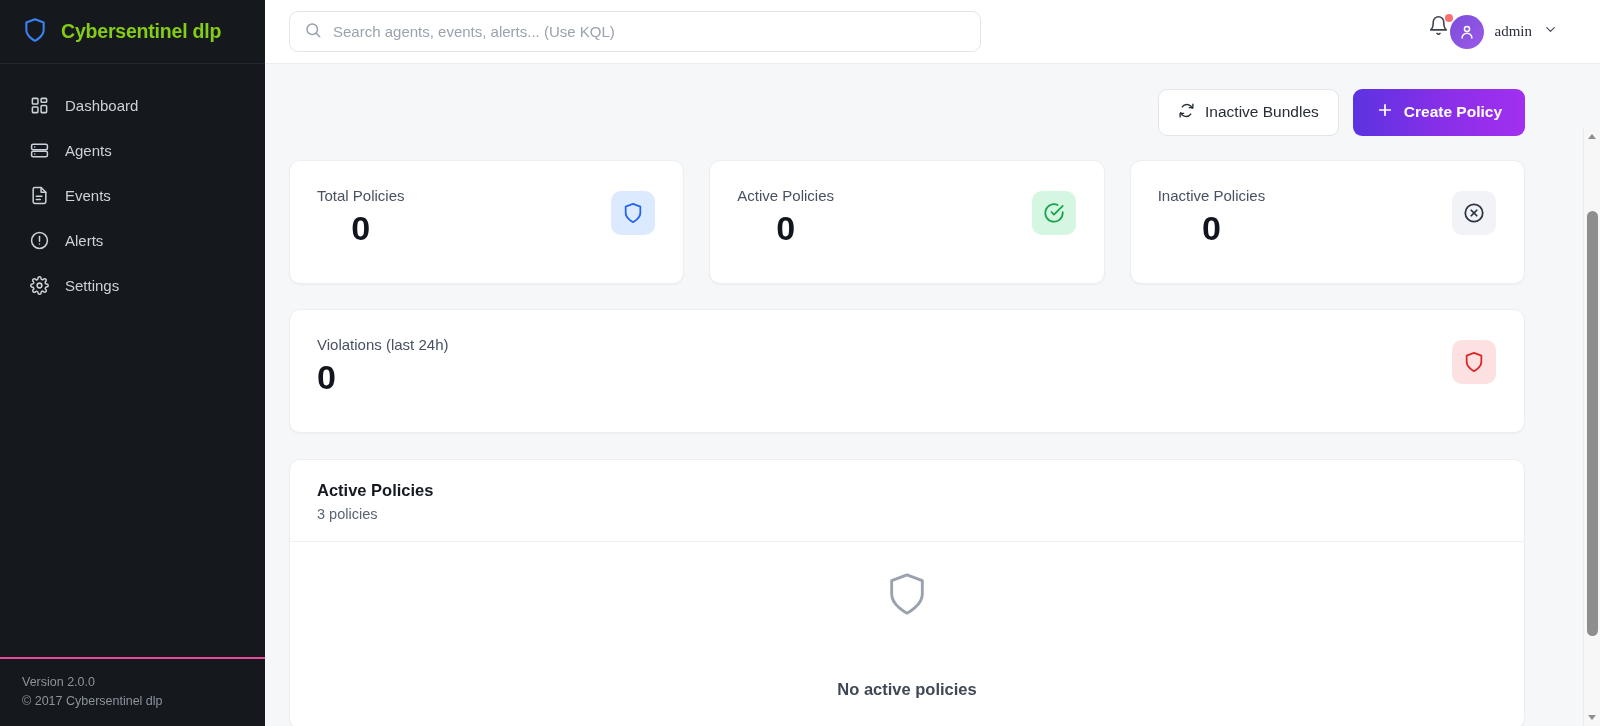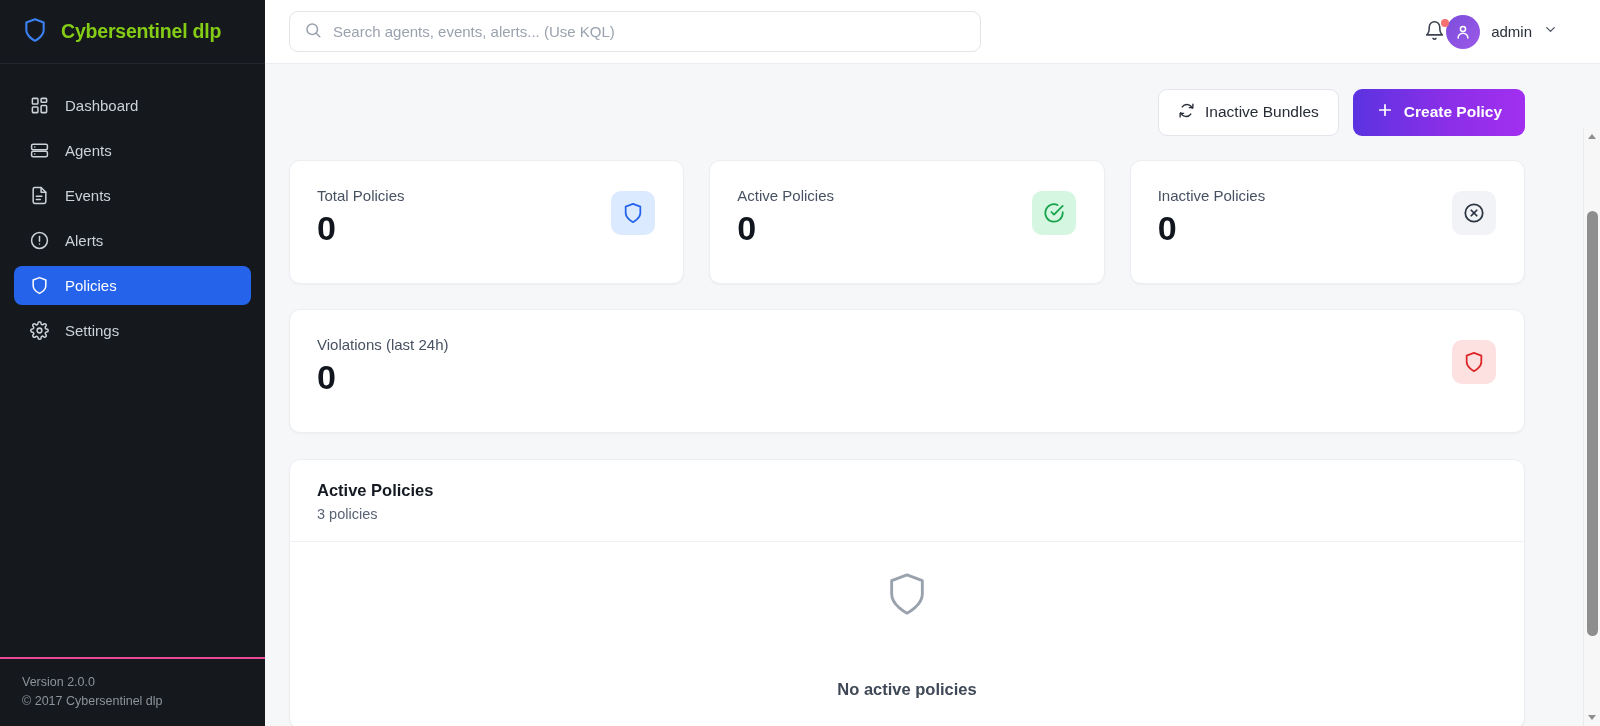--- a/index.html
+++ b/index.html
@@ -134,22 +134,22 @@
     font-family: "Liberation Sans", "DejaVu Sans", sans-serif;
     color: #1f2430;
     width: 100%;
     background: transparent;
   }
   .search-box input::placeholder { color: #9aa2ae; }
 
   .topbar-right {
     margin-left: auto;
     display: flex;
-    align-items: center;
     padding-right: 18px;
+    font-family: Liberation Serif, serif;
   }
 
   .bell-wrap { position: relative; width: 22px; height: 24px; cursor: pointer; }
   .bell-dot {
     position: absolute;
     top: -1px; right: -3px;
     width: 8px; height: 8px;
     background: #f87171;
     border-radius: 50%;
   }
@@ -230,20 +230,21 @@
     border-radius: 11px;
     box-shadow: 0 1px 2px rgba(16,24,40,0.04);
   }
   .stat-card {
     flex: 1;
     height: 124px;
     padding: 26px 28px 0 27px;
     display: flex;
     justify-content: space-between;
     align-items: flex-start;
+    text-align: center;
   }
   .stat-label {
     font-size: 15px;
     color: #475162;
     margin-bottom: 7px;
     white-space: nowrap;
   }
   .stat-value {
     font-size: 34px;
     font-weight: bold;
@@ -409,28 +410,20 @@
         <span class="nav-icon">
           <svg width="19" height="19" viewBox="0 0 24 24" fill="none" stroke="currentColor" stroke-width="1.9" stroke-linecap="round" stroke-linejoin="round">
             <circle cx="12" cy="12" r="10"></circle>
               <line x1="12" y1="7" x2="12" y2="13"></line>
               <line x1="12" y1="16.5" x2="12.01" y2="16.5"></line>
           </svg>
         </span>
         <span>Alerts</span>
       </div>
 
-      <div class="nav-item active">
-        <span class="nav-icon">
-          <svg width="19" height="19" viewBox="0 0 24 24" fill="none" stroke="currentColor" stroke-width="1.9" stroke-linecap="round" stroke-linejoin="round">
-            <path d="M12 22s8-4 8-10V5l-8-3-8 3v7c0 6 8 10 8 10z"></path>
-          </svg>
-        </span>
-        <span>Policies</span>
-      </div>
 
       <div class="nav-item">
         <span class="nav-icon">
           <svg width="19" height="19" viewBox="0 0 24 24" fill="none" stroke="currentColor" stroke-width="1.9" stroke-linecap="round" stroke-linejoin="round">
             <circle cx="12" cy="12" r="3"></circle>
             <path d="M19.4 15a1.6 1.6 0 0 0 .3 1.8l.1.1a2 2 0 1 1-2.8 2.8l-.1-.1a1.6 1.6 0 0 0-1.8-.3 1.6 1.6 0 0 0-1 1.5V21a2 2 0 1 1-4 0v-.1A1.6 1.6 0 0 0 9 19.4a1.6 1.6 0 0 0-1.8.3l-.1.1a2 2 0 1 1-2.8-2.8l.1-.1a1.6 1.6 0 0 0 .3-1.8 1.6 1.6 0 0 0-1.5-1H3a2 2 0 1 1 0-4h.1A1.6 1.6 0 0 0 4.6 9a1.6 1.6 0 0 0-.3-1.8l-.1-.1a2 2 0 1 1 2.8-2.8l.1.1a1.6 1.6 0 0 0 1.8.3H9a1.6 1.6 0 0 0 1-1.5V3a2 2 0 1 1 4 0v.1a1.6 1.6 0 0 0 1 1.5 1.6 1.6 0 0 0 1.8-.3l.1-.1a2 2 0 1 1 2.8 2.8l-.1.1a1.6 1.6 0 0 0-.3 1.8V9a1.6 1.6 0 0 0 1.5 1H21a2 2 0 1 1 0 4h-.1a1.6 1.6 0 0 0-1.5 1z"></path>
           </svg>
         </span>
         <span>Settings</span>
       </div>

